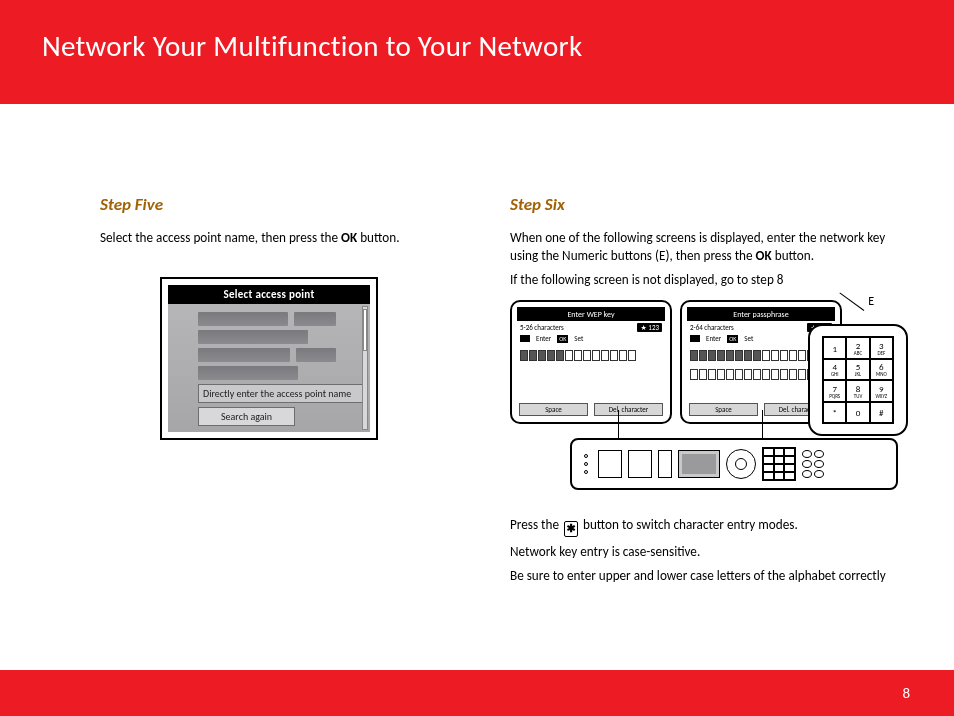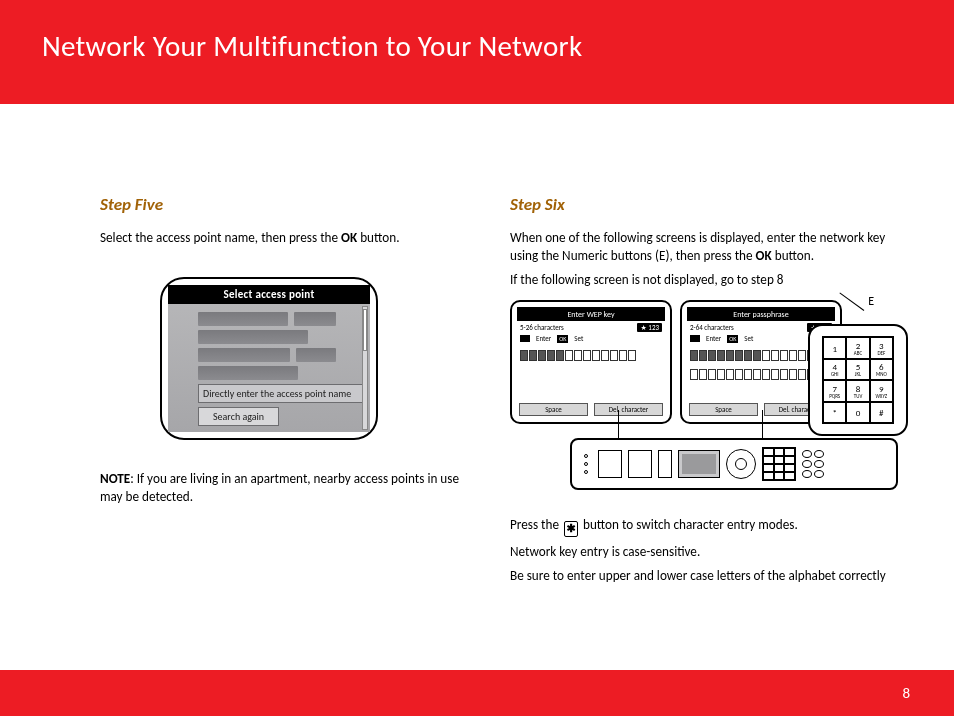--- a/index.html
+++ b/index.html
@@ -10,28 +10,28 @@
   .content { display: flex; padding: 90px 42px 0 100px; gap: 40px; }
   .col { flex: 1; }
   .col-left { flex: 0 0 370px; }
   .col-right { flex: 1; }
   .step-title { color: #a16207; font-style: italic; font-weight: 700; font-size: 17px; margin-bottom: 14px; }
   .body-text { font-size: 13.2px; line-height: 1.35; margin-bottom: 6px; }
   .bold { font-weight: 700; }
 
   
   .lcd-wrap { margin: 30px 0 30px 60px; }
-  .lcd5 { width: 218px; border: 2px solid #000; border-radius: 24px; padding: 6px; background: #fff; }
+  .lcd5 { width: 218px; border: 2px solid #000; border-radius: 0; padding: 6px; background: #fff; }
   .lcd5-inner { background: linear-gradient(#b8b8ba, #a6a6a9); padding: 0; position: relative; }
   .lcd5-title { background: #000; color: #fff; font-size: 11px; text-align: center; padding: 3px 0; font-weight: 700; letter-spacing: 0.3px; }
   .lcd5-body { padding: 4px 6px 6px 6px; position: relative; min-height: 120px; margin-left: 24px; }
   .lcd5-row { height: 14px; margin: 4px 0; display: flex; gap: 6px; }
   .blur { background: linear-gradient(#7a7a7e, #8b8b8f); border-radius: 1px; }
   .lcd5-directly { background: #c9c9cc; border: 1px solid #6d6d70; font-size: 10px; padding: 3px 4px; line-height: 1.1; margin-top: 4px; color: #222; }
-  .lcd5-search { display: inline-block; background: #d8d8da; border: 1px solid #6d6d70; font-size: 10px; padding: 2px 14px; margin-top: 4px; color: #222; }
+  .lcd5-search { display: inline-block; background: #d8d8da; border: 1px solid #6d6d70; font-size: 10px; padding: 2px 22px; margin-top: 4px; color: #222; }
   .lcd5-scroll { position: absolute; right: 2px; top: 2px; bottom: 2px; width: 6px; background: #d8d8da; border: 1px solid #888; }
   .lcd5-scroll::after { content: ""; position: absolute; top: 2px; left: 0; right: 0; height: 40px; background: #fff; border: 1px solid #888; }
 
   
   .fig6 { position: relative; margin: 12px 0 16px 0; height: 200px; }
   .screens-row { display: flex; gap: 8px; }
   .lcd-small { width: 162px; height: 124px; border: 2px solid #000; border-radius: 10px; padding: 5px; background: #fff; position: relative; }
   .lcd-s-inner { height: 100%; display: flex; flex-direction: column; }
   .lcd-s-title { background: #000; color: #fff; font-size: 8px; text-align: center; padding: 2px 0; }
   .lcd-s-sub { display: flex; justify-content: space-between; font-size: 7px; padding: 2px 3px; color: #000; align-items: center; }
@@ -117,23 +117,20 @@
               <div class="lcd5-row">
                   <span class="blur" style="width:100px"></span>
                 </div>
               <div class="lcd5-directly">Directly enter the access point name</div>
               <div class="lcd5-search">Search again</div>
             </div>
           </div>
         </div>
       </div>
 
-      <p class="body-text">
-        <span class="bold">NOTE</span><span>:  If you are living in an apartment, nearby access points in use may be detected.</span>
-      </p>
     </div>
 
     <div class="col col-right">
       <div class="step-title">Step Six</div>
       <p class="body-text">
         <span>When one of the following screens is displayed, enter the network key using the Numeric buttons (E), then press the </span><span class="bold">OK</span><span> button.</span>
       </p>
       <p class="body-text">If the following screen is not displayed, go to step 8</p>
 
       <div class="fig6">

